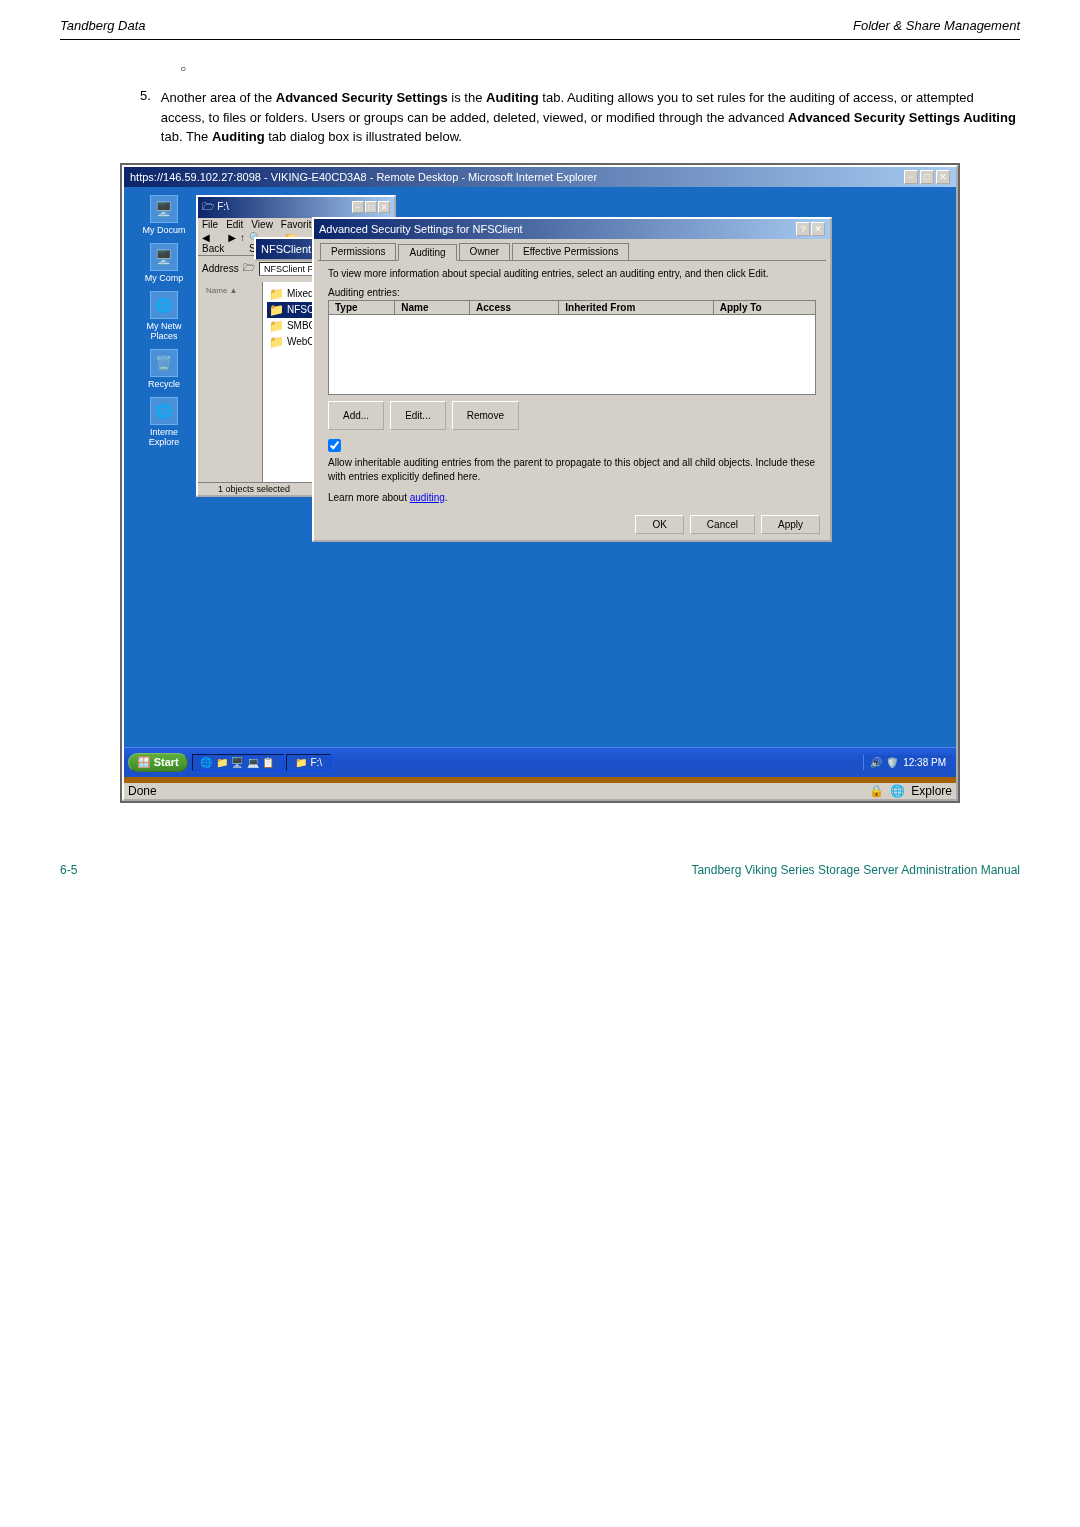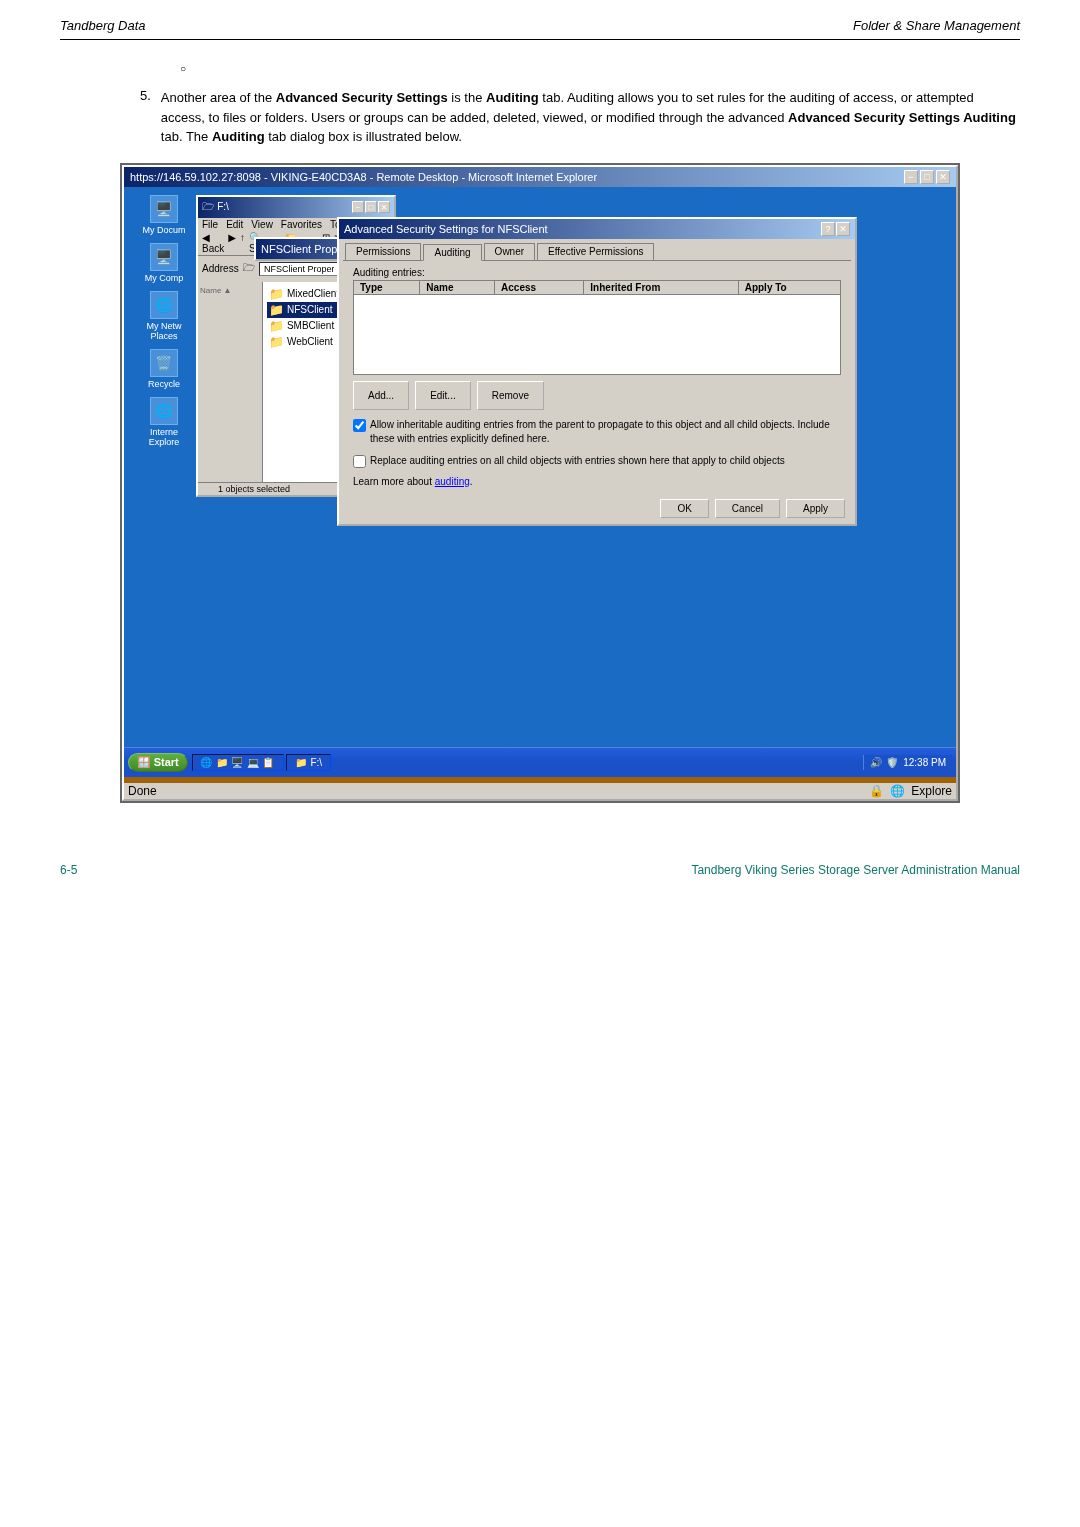--- a/index.html
+++ b/index.html
@@ -190,21 +190,21 @@
     }
     .folder-content {
       display: flex;
       background: #fff;
       min-height: 200px;
     }
     .folder-left-panel {
       width: 65px;
       background: #d4d0c8;
       border-right: 1px solid #808080;
-      padding: 4px 2px;
+      padding: 4px 8px;
       font-size: 9px;
     }
     .folder-right-panel {
       flex: 1;
       padding: 4px;
     }
     .folder-item {
       display: flex;
       align-items: center;
       gap: 3px;
@@ -246,21 +246,21 @@
       background: #d4d0c8;
       border: 1px outset #fff;
       font-size: 9px;
       display: flex; align-items: center; justify-content: center;
     }
 
     
     .advsec-dialog {
       position: absolute;
       top: 30px;
-      left: 213px;
+      left: 188px;
       width: 520px;
       background: #d4d0c8;
       border: 2px outset #fff;
       font-size: 11px;
       z-index: 10;
     }
     .advsec-titlebar {
       background: linear-gradient(to right, #0a246a, #a6caf0);
       color: #fff;
       padding: 3px 5px;
@@ -336,20 +336,21 @@
       font-size: 10px;
       cursor: pointer;
     }
     .advsec-checkbox-row {
       display: flex;
       align-items: flex-start;
       gap: 4px;
       margin-top: 8px;
       font-size: 10px;
       line-height: 1.4;
+      flex-direction: column;
     }
     .advsec-checkbox {
       margin-top: 1px;
       flex-shrink: 0;
     }
     .advsec-link {
       color: #0000ff;
       text-decoration: underline;
     }
     .advsec-learn {
@@ -586,20 +587,21 @@
           </div>
 
           <div class="advsec-tab-bar">
             <div class="advsec-tab">Permissions</div>
             <div class="advsec-tab active" style="border-bottom: 1px solid #d4d0c8; background:#d4d0c8; position:relative; top:1px;">Auditing</div>
             <div class="advsec-tab">Owner</div>
             <div class="advsec-tab">Effective Permissions</div>
           </div>
 
           <div class="advsec-body">
+            <div class="advsec-info-text">To view more information about special auditing entries, select an auditing entry, and then click Edit.</div>
             <div class="advsec-entries-label">Auditing entries:</div>
 
             <table class="advsec-table">
               <thead>
                 <tr>
                   <th>Type</th>
                   <th>Name</th>
                   <th>Access</th>
                   <th>Inherited From</th>
                   <th>Apply To</th>
@@ -616,24 +618,20 @@
               <button class="advsec-btn">Add...</button>
               <button class="advsec-btn">Edit...</button>
               <button class="advsec-btn">Remove</button>
             </div>
 
             <div class="advsec-checkbox-row">
               <input type="checkbox" class="advsec-checkbox" checked="" style="">
               <span>Allow inheritable auditing entries from the parent to propagate to this object and all child objects. Include these with entries explicitly defined here.</span>
             </div>
 
-            <div class="advsec-checkbox-row">
-              <input type="checkbox" class="advsec-checkbox" style="">
-              <span>Replace auditing entries on all child objects with entries shown here that apply to child objects</span>
-            </div>
 
             <div class="advsec-learn">
               <span>Learn more about </span><a class="advsec-link" href="#">auditing</a>.
             </div>
           </div>
 
           <div class="advsec-bottom-buttons">
             <button class="advsec-bottom-btn">OK</button>
             <button class="advsec-bottom-btn">Cancel</button>
             <button class="advsec-bottom-btn">Apply</button>

